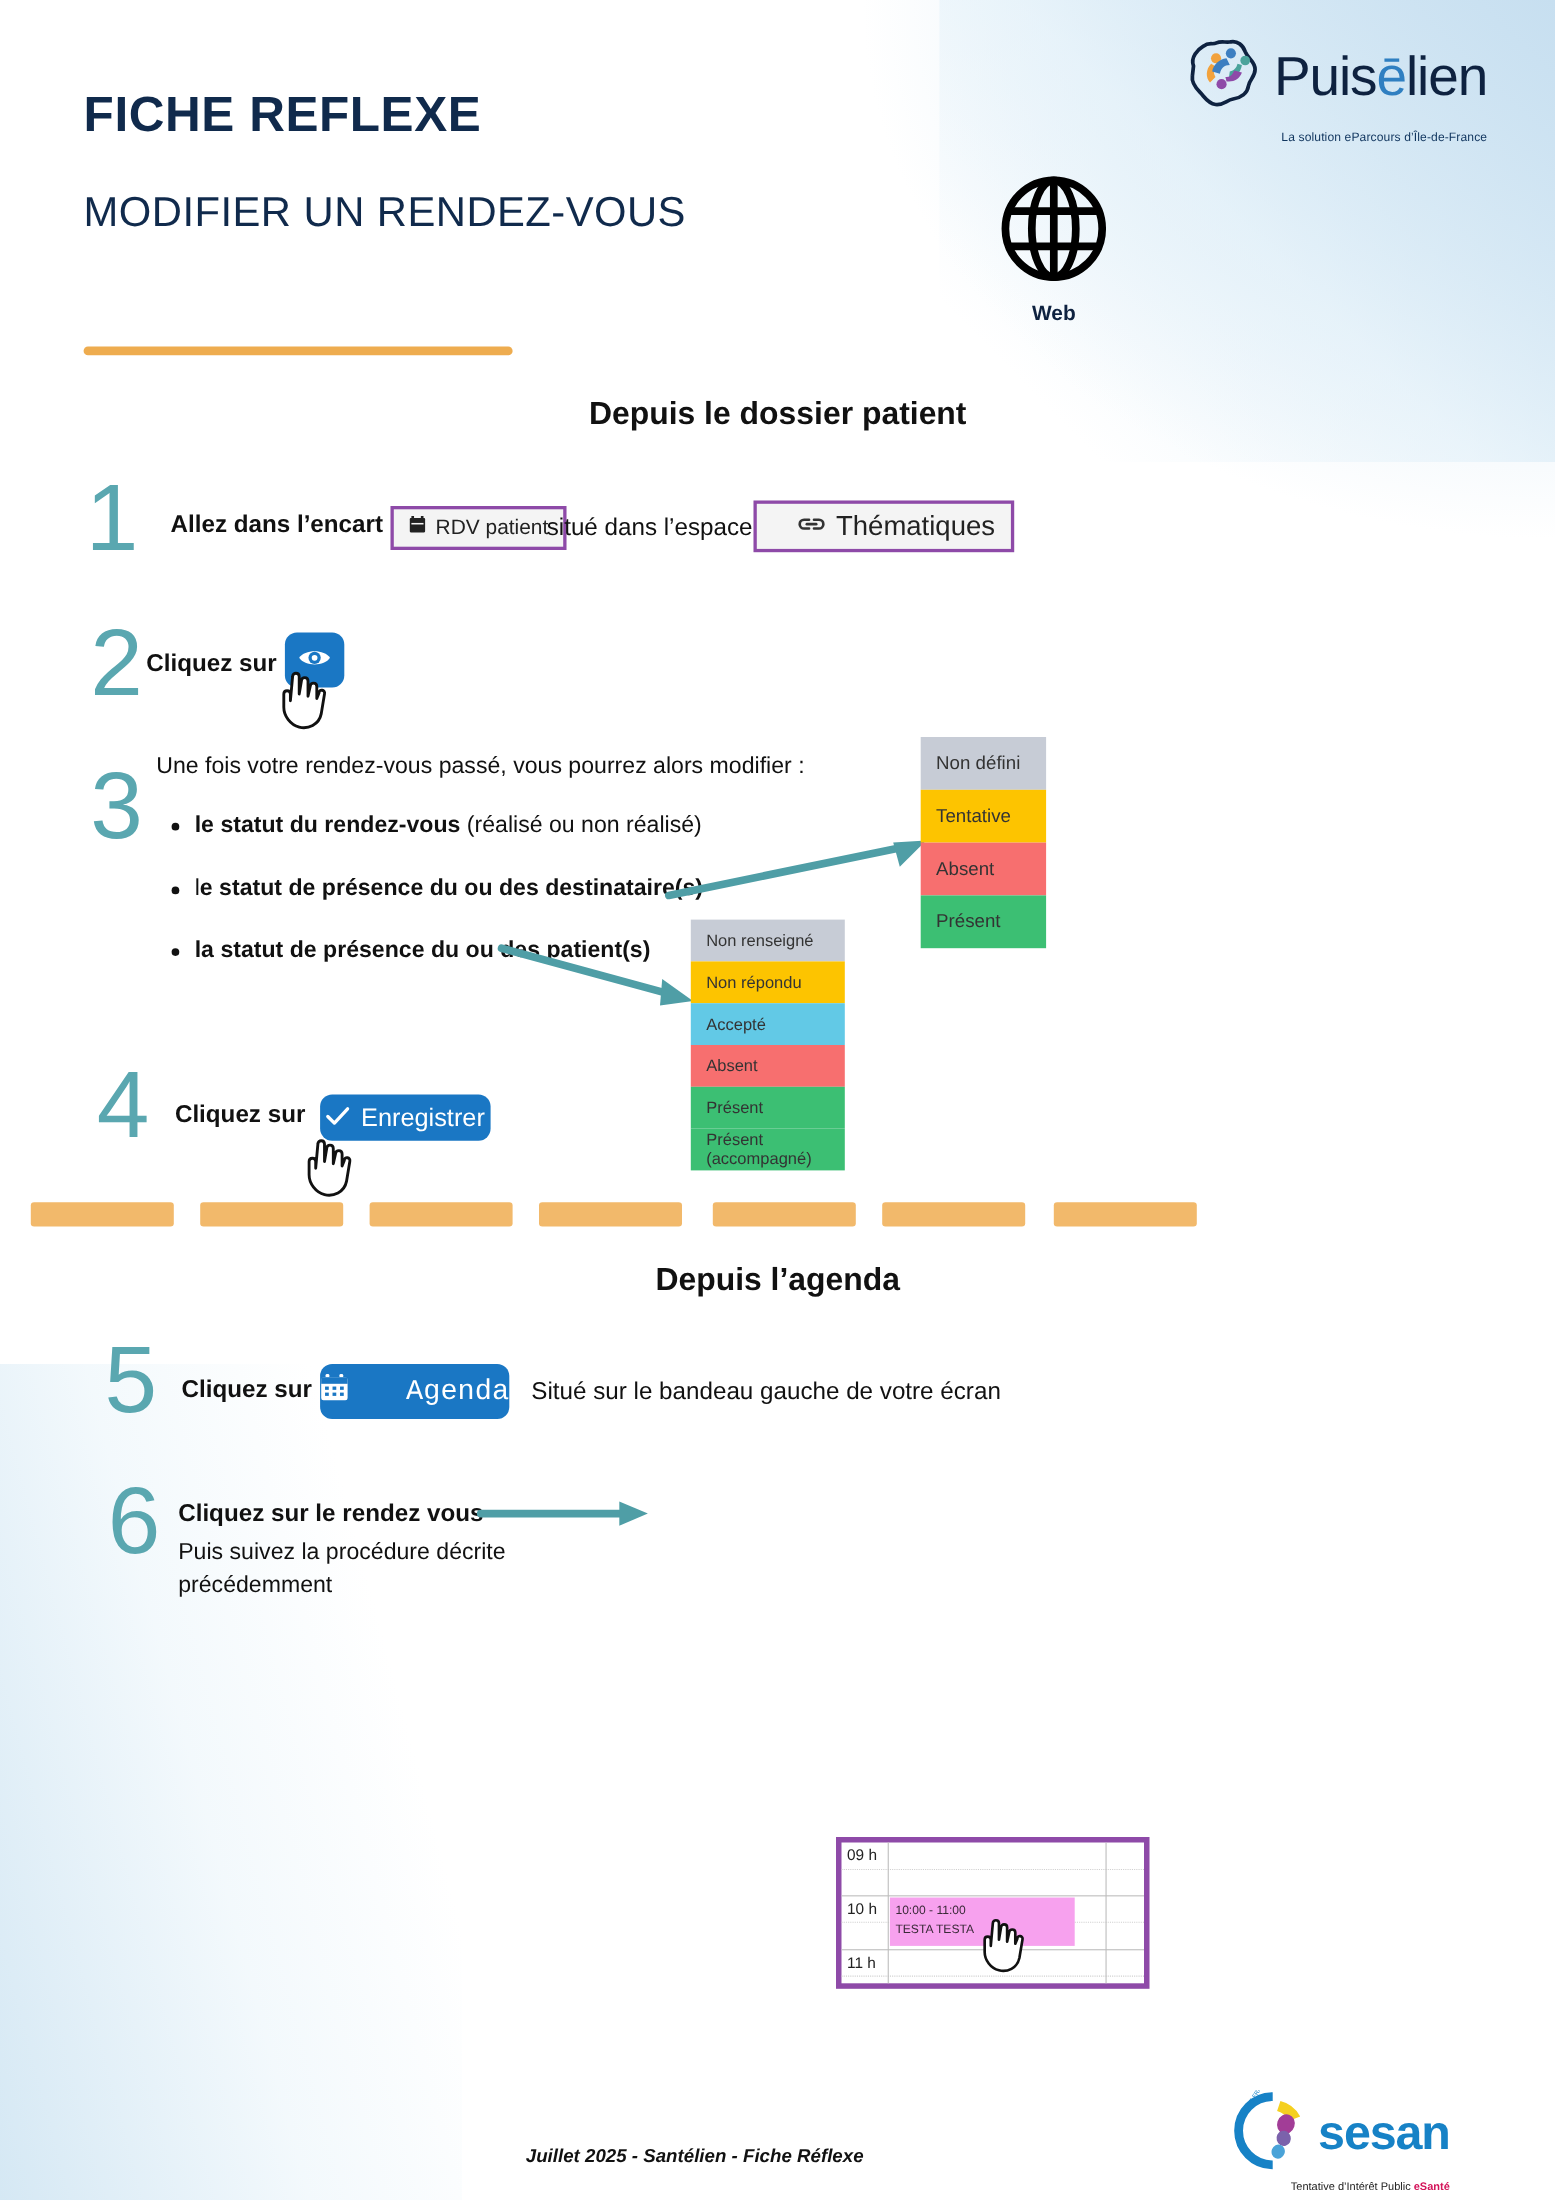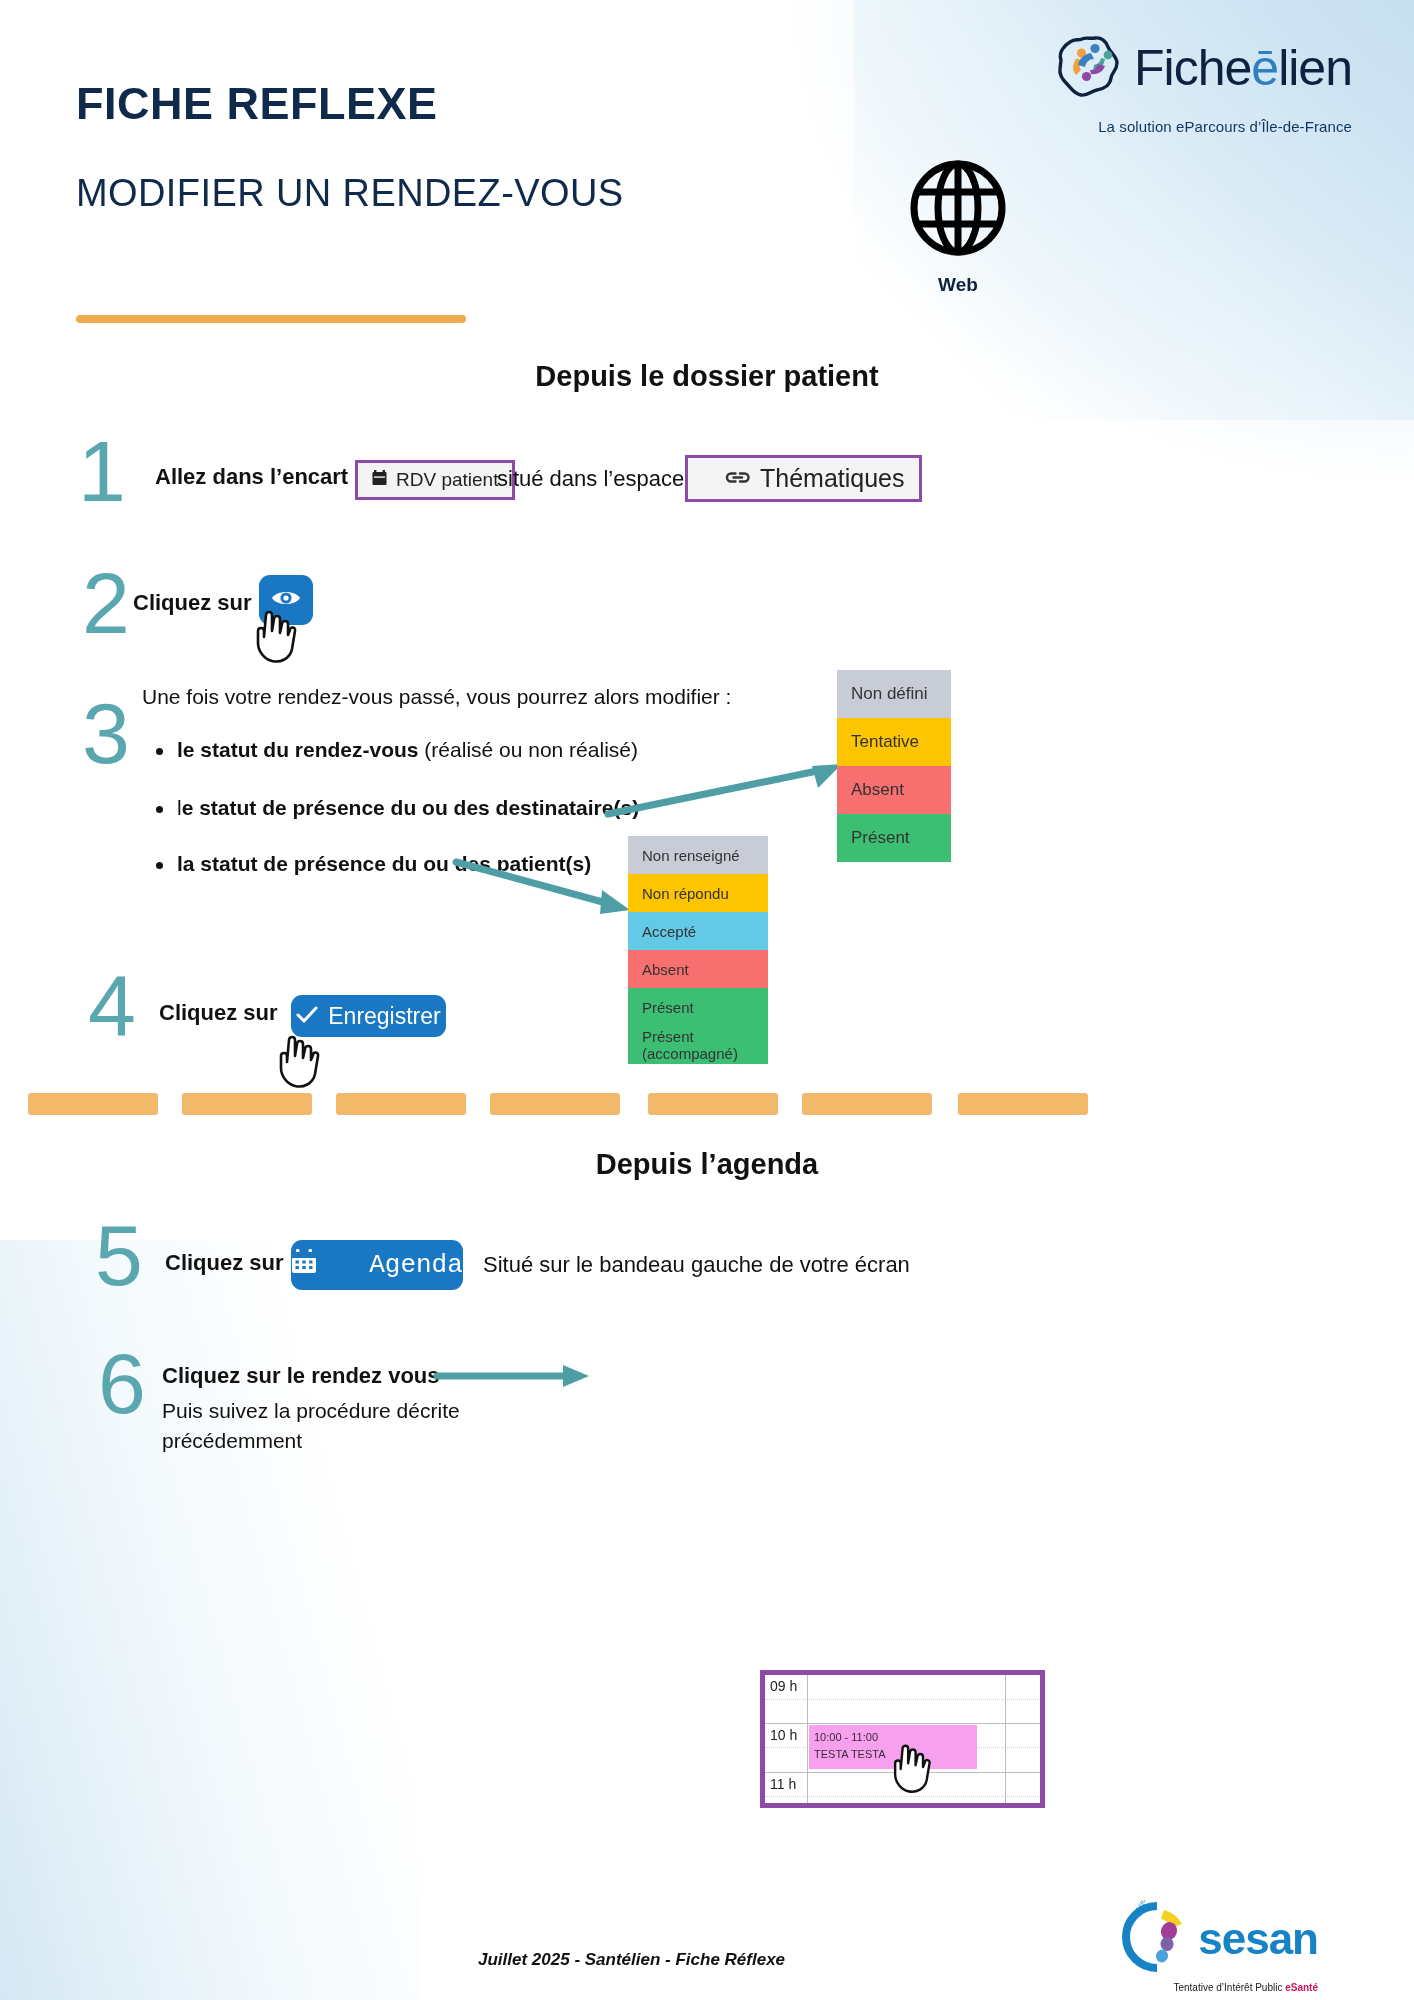--- a/index.html
+++ b/index.html
@@ -48,21 +48,21 @@
     position: absolute; left: 76px; top: 315px;
     width: 390px; height: 8px; border-radius: 4px;
     background: #eeac4f;
   }
 
   
   .logo-wrap { position: absolute; right: 62px; top: 28px; text-align: right; }
   .logo-row { display: flex; align-items: center; gap: 8px; }
   .logo-text { font-size: 50px; color: #0e2240; letter-spacing: -1px; font-weight: 400; line-height: 1; }
   .logo-text .ell { color: #2f7fc1; }
-  .logo-tag { font-size: 15px; color: #10355e; margin-top: 10px; letter-spacing: .1px; }
+  .logo-tag { font-size: 11px; color: #10355e; margin-top: 10px; letter-spacing: .1px; }
 
   
   .web-badge { position: absolute; left: 908px; top: 160px; width: 100px; text-align: center; }
   .web-label { font-size: 19px; font-weight: 700; color: #0e2240; margin-top: 14px; }
 
   
   .section-head {
     position: absolute; width: 100%; text-align: center;
     font-size: 29px; font-weight: 700; color: #111;
   }
@@ -166,21 +166,21 @@
         <circle cx="47" cy="20.5" r="4.6" fill="#3d7fc1"></circle>
         <path d="M43 25 C36 26 31 31 30 37 L37 39 C38 34 41 31 46 31 Z" fill="#3d7fc1"></path>
 
         <circle cx="60" cy="27" r="4.4" fill="#4aa39b"></circle>
         <path d="M57 31 C56 38 51 43 45 44 L46 37 C50 36 52 34 53 30 Z" fill="#4aa39b"></path>
 
         <circle cx="38.5" cy="48.5" r="4.6" fill="#8e4aa8"></circle>
         <path d="M43 46 C49 47 55 44 57 38 L50 36 C48 41 46 42 42 42 Z" fill="#8e4aa8"></path>
       </svg>
     </span>
-    <span class="logo-text"><span>Fiche</span><span class="ell">ē</span><span>lien</span></span>
+    <span class="logo-text"><span>Puis</span><span class="ell">ē</span><span>lien</span></span>
   </div>
   <div class="logo-tag">La solution eParcours d’Île-de-France</div>
 </div>
 
 <div class="web-badge">
   <span>
     <svg width="96" height="96" viewBox="0 0 96 96" aria-hidden="true">
       <circle cx="48" cy="48" r="44" fill="none" stroke="#000" stroke-width="7"></circle>
       <ellipse cx="48" cy="48" rx="20" ry="44" fill="none" stroke="#000" stroke-width="7"></ellipse>
       <line x1="6" y1="32" x2="90" y2="32" stroke="#000" stroke-width="7"></line>

